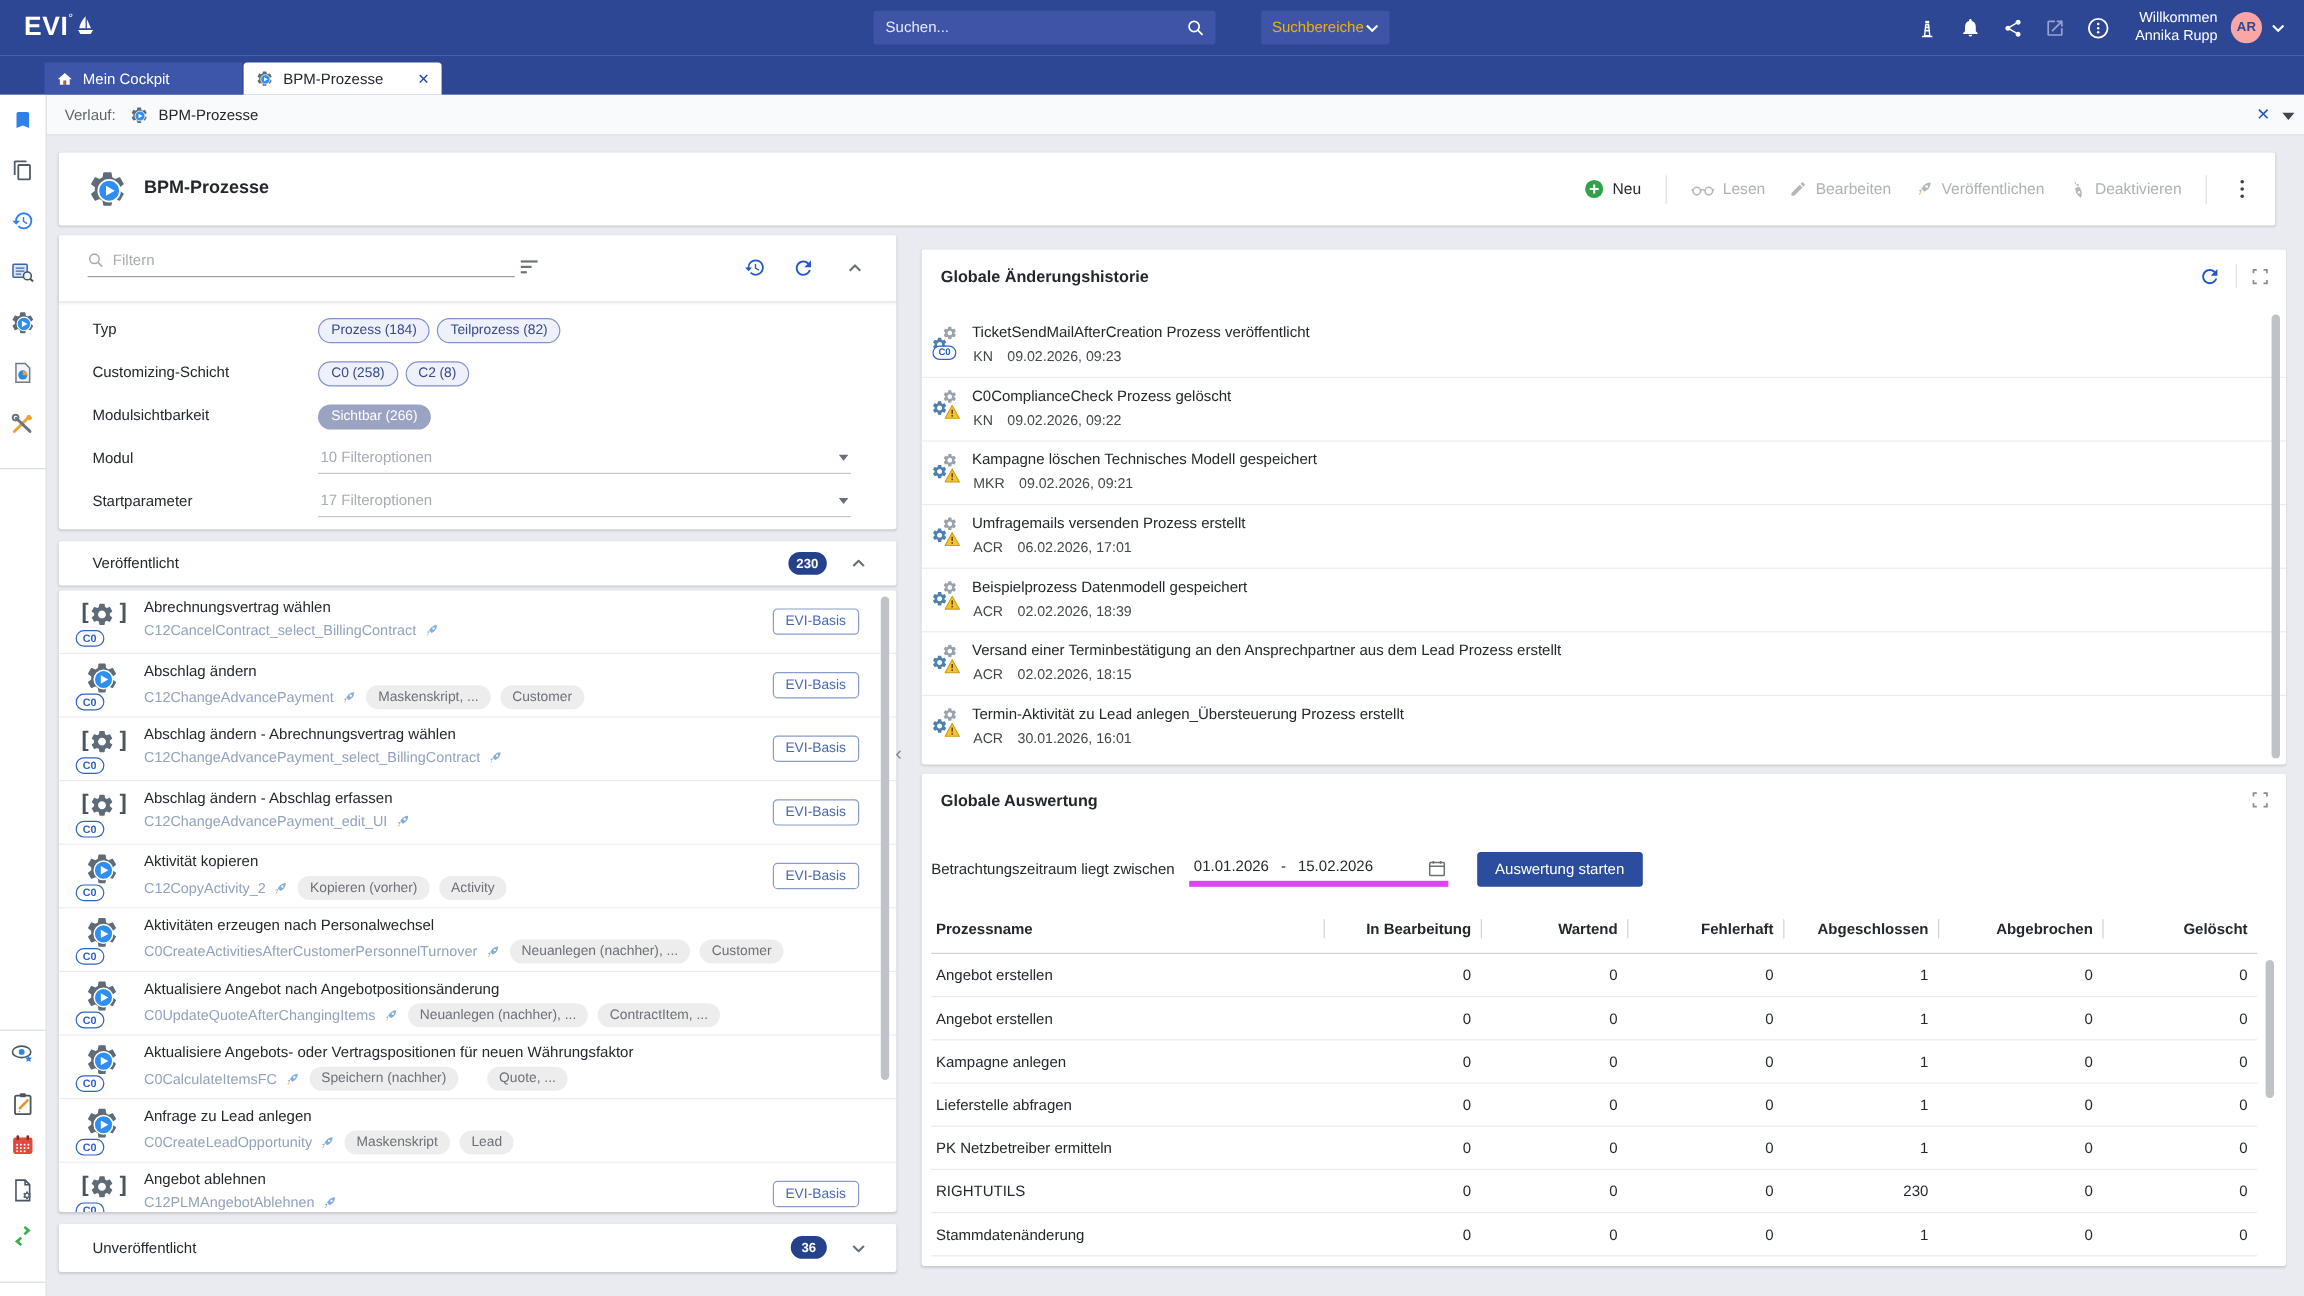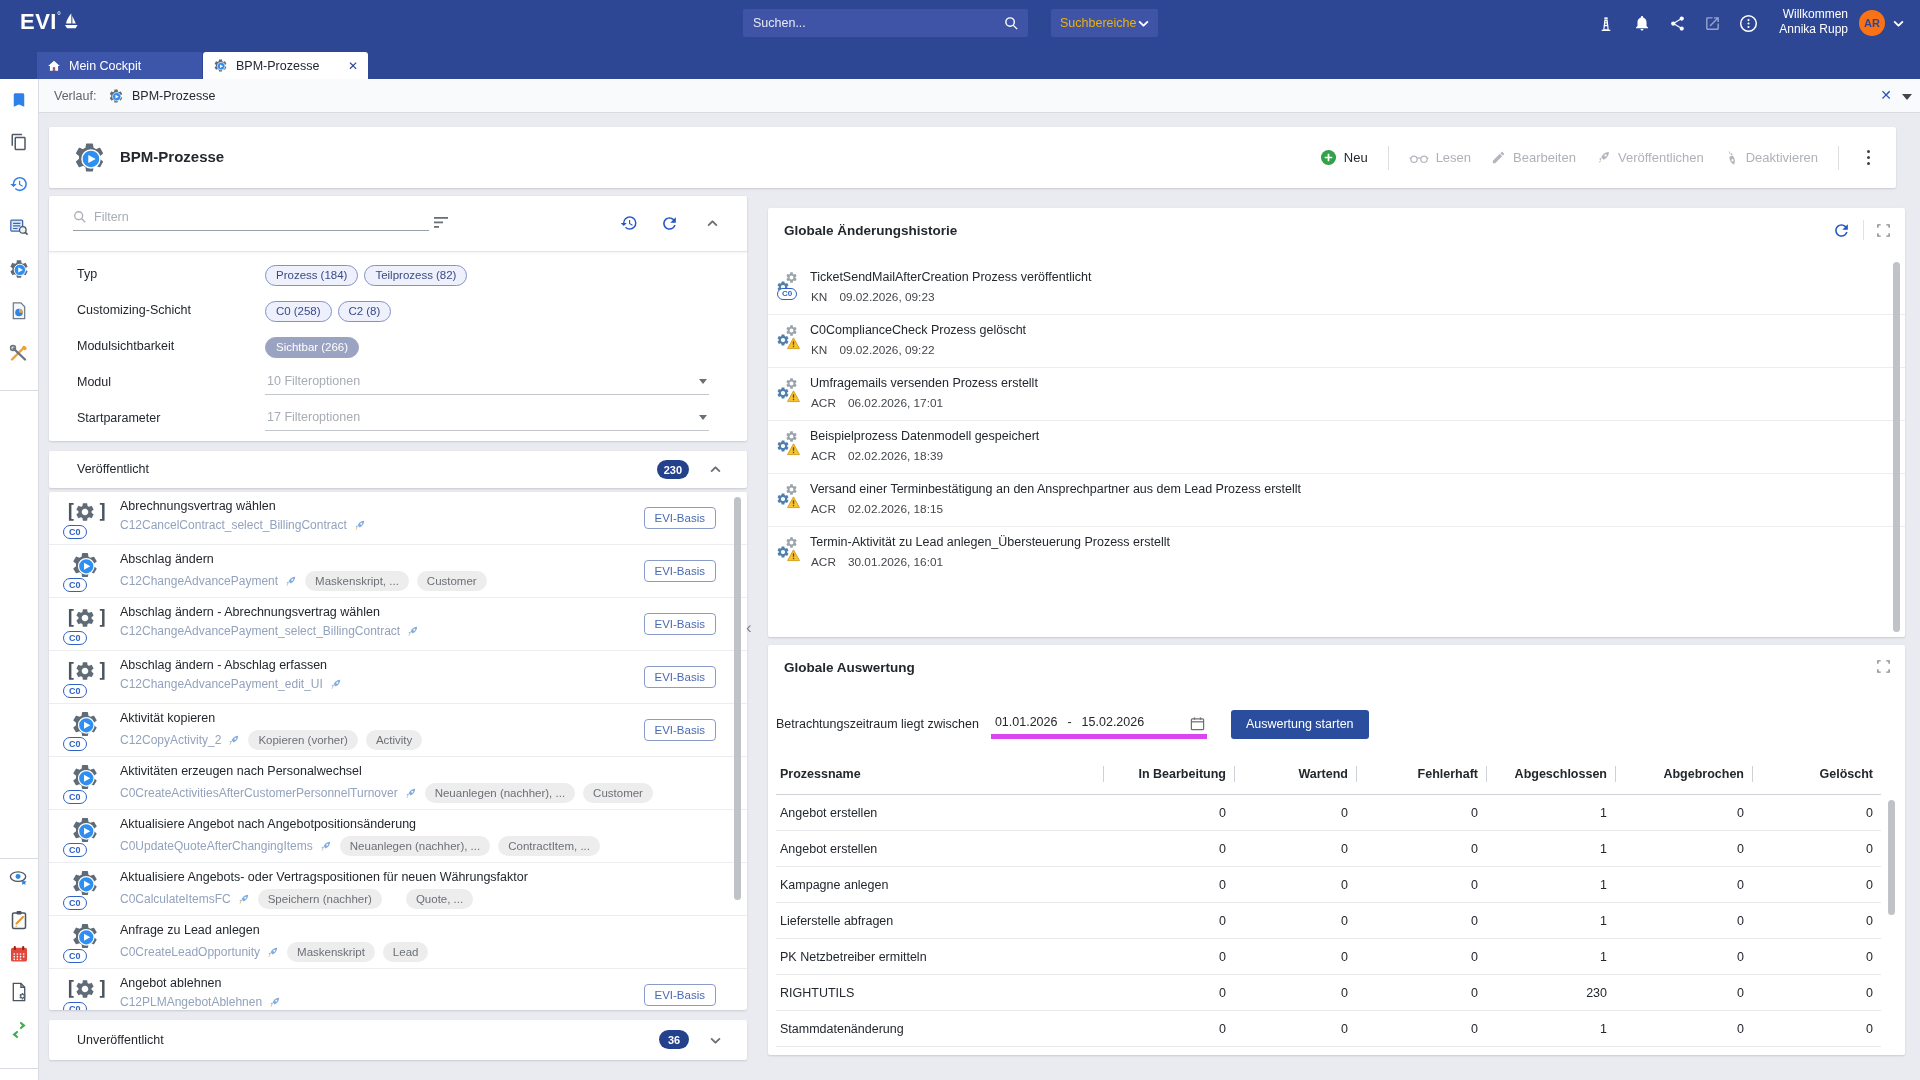--- a/index.html
+++ b/index.html
@@ -9,29 +9,29 @@
     background:#e9ebf0; overflow:hidden; position:relative; color:#23282e;
   }
   svg { display:block; }
 
   
   .topbar { position:absolute; left:0; top:0; width:1920px; height:46px; background:#2d4795; }
   .logo { position:absolute; left:20px; top:9px; display:flex; align-items:flex-start; color:#fff; }
   .logo .t { font-size:22px; font-weight:bold; letter-spacing:.5px; }
   .logo .deg { font-size:10px; margin-top:1px; }
   .logo svg { margin-left:2px; margin-top:3px; }
-  .tb-search { position:absolute; left:743px; top:9px; width:285px; height:28px; background:#3f54a6; border-radius:2px; display:flex; align-items:center; }
+  .tb-search { position:absolute; left:728px; top:9px; width:285px; height:28px; background:#3f54a6; border-radius:2px; display:flex; align-items:center; }
   .tb-search input { flex:1; background:transparent; border:none; outline:none; color:#fff; font-size:12.5px; padding:0 10px; font-family:inherit; }
   .tb-search input::placeholder { color:#e6eaf6; }
   .tb-search .mag { margin-right:9px; }
   .tb-scope { position:absolute; left:1051px; top:9px; width:107px; height:28px; background:#3f54a6; border-radius:2px; display:flex; align-items:center; justify-content:space-between; padding:0 9px; cursor:pointer; }
   .tb-scope span { color:#eab308; font-size:12.5px; }
   .tb-ico { position:absolute; top:13px; width:20px; height:20px; display:flex; align-items:center; justify-content:center; }
   .welcome { position:absolute; left:1762px; top:7px; width:86px; text-align:right; color:#fff; font-size:12px; line-height:15px; }
-  .avatar { position:absolute; left:1859px; top:10px; width:26px; height:26px; border-radius:50%; background:#f97316; color:#2d4795; font-size:11px; font-weight:bold; display:flex; align-items:center; justify-content:center; }
+  .avatar { position:absolute; left:1859px; top:10px; width:26px; height:26px; border-radius:50%; background:#fca5a5; color:#2d4795; font-size:11px; font-weight:bold; display:flex; align-items:center; justify-content:center; }
   .user-chev { position:absolute; left:1893px; top:20px; }
 
   
   .tabstrip { position:absolute; left:0; top:46px; width:1920px; height:33px; background:#2d4795; }
   .tab { position:absolute; top:6px; height:27px; width:165px; display:flex; align-items:center; gap:8px; padding:0 10px; font-size:12.5px; cursor:pointer; }
   .tab.inactive { left:37px; background:#3e56aa; color:#fff; }
   .tab.active { left:203px; background:#fff; color:#23282e; border-radius:3px 3px 0 0; }
   .tab .close { margin-left:auto; color:#2d4795; font-weight:bold; font-size:12px; cursor:pointer; }
 
   
@@ -788,20 +788,39 @@
           </svg>
 
     </div>
     <span class="htext">C0ComplianceCheck Prozess gelöscht</span>
     <span class="hmeta">
       <span>KN</span>
       <span>09.02.2026, 09:22</span>
     </span>
   </div>
 
+  <div class="hitem">
+    <div class="h-icon">
+      <svg class="g1" width="13" height="13" viewBox="0 0 24 24">
+            <use href="#sym-gear" fill="#9aa3ab"></use>
+          </svg>
+      <svg class="g2" width="14" height="14" viewBox="0 0 24 24">
+            <use href="#sym-gear" fill="#4f7fae"></use>
+          </svg>
+      <svg class="wbadge" width="13" height="13" viewBox="0 0 12 12">
+            <use href="#sym-warn"></use>
+          </svg>
+
+    </div>
+    <span class="htext">Kampagne löschen Technisches Modell gespeichert</span>
+    <span class="hmeta">
+      <span>MKR</span>
+      <span>09.02.2026, 09:21</span>
+    </span>
+  </div>
 
   <div class="hitem">
     <div class="h-icon">
       <svg class="g1" width="13" height="13" viewBox="0 0 24 24">
             <use href="#sym-gear" fill="#9aa3ab"></use>
           </svg>
       <svg class="g2" width="14" height="14" viewBox="0 0 24 24">
             <use href="#sym-gear" fill="#4f7fae"></use>
           </svg>
       <svg class="wbadge" width="13" height="13" viewBox="0 0 12 12">

